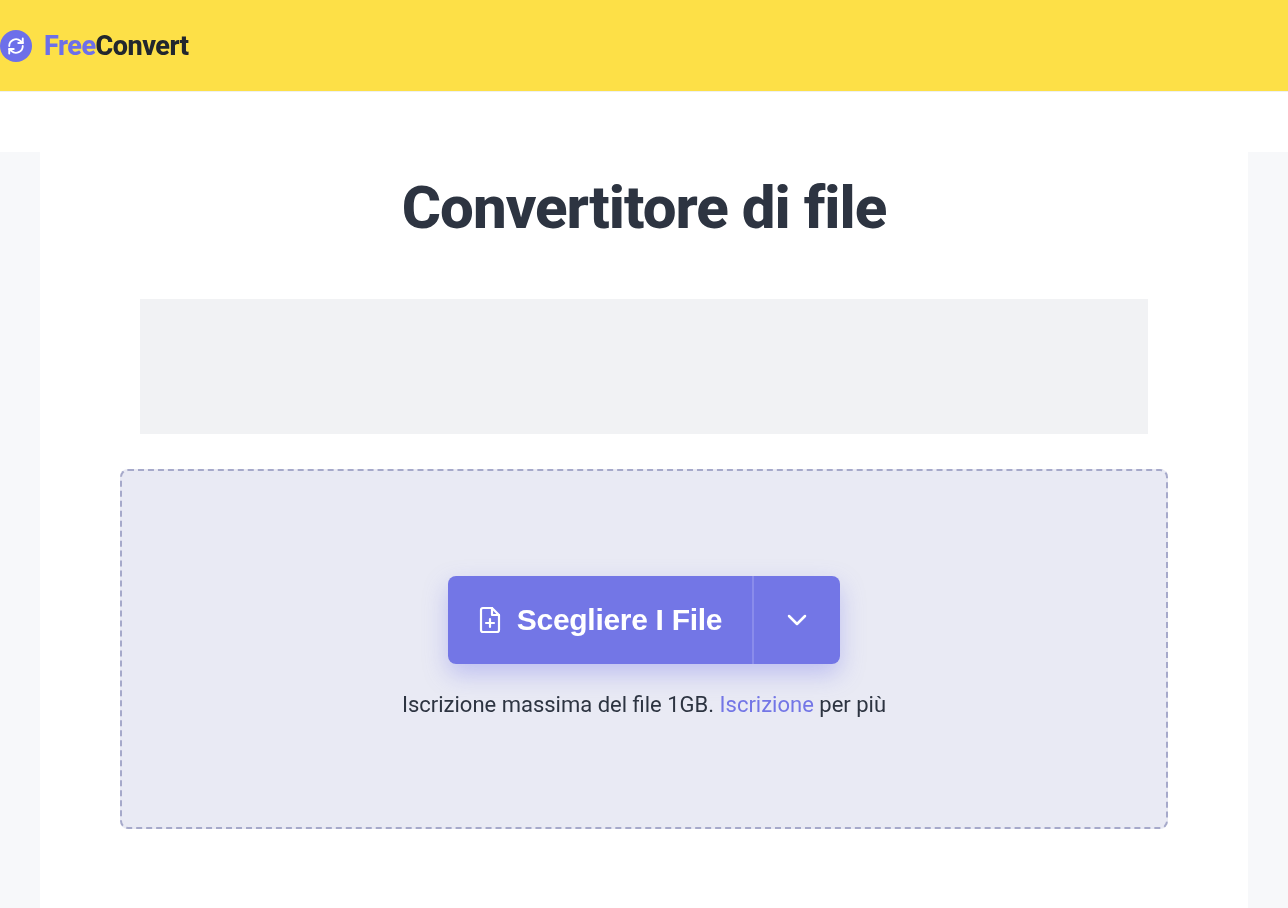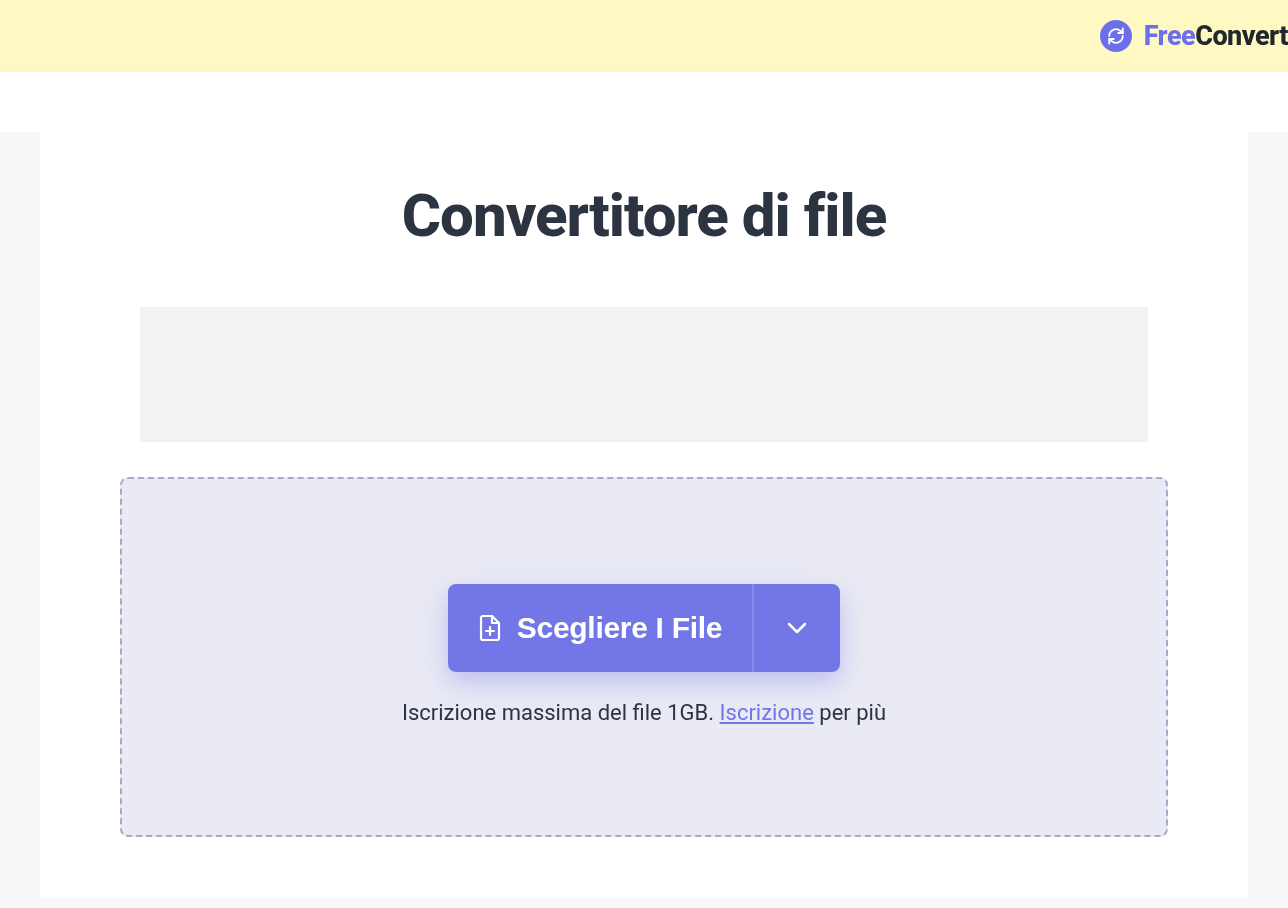--- a/index.html
+++ b/index.html
@@ -10,25 +10,25 @@
 
     body {
       font-family: -apple-system, BlinkMacSystemFont, 'Segoe UI', Roboto, Helvetica, Arial, sans-serif;
       background: #f7f8fa;
       width: 1288px;
       height: 908px;
       overflow: hidden;
     }
 
     .header {
-      background: #fef9c3;
-      height: 72px;
-      display: flex;
-      align-items: center;
-      justify-content: flex-end;
+      background: #fde047;
+      height: 92px;
+      display: flex;
+      align-items: center;
+      justify-content: flex-start;
       border-bottom: 1px solid #eef0f2;
     }
 
     .logo-container {
       display: flex;
       align-items: center;
       gap: 12px;
     }
 
     .logo-icon {
@@ -69,21 +69,20 @@
       min-height: 766px;
     }
 
     .page-title {
       font-size: 60px;
       font-weight: 800;
       color: #2d3441;
       text-align: center;
       letter-spacing: -1px;
       line-height: 1.2;
-      margin-top: 28px;
     }
 
     .page-subtitle {
       font-size: 25px;
       color: #2d3441;
       text-align: center;
       margin-top: 28px;
       font-weight: 400;
     }
 
@@ -151,21 +150,20 @@
 
     .file-size-info {
       font-size: 22px;
       color: #2d3441;
       margin-top: 28px;
       text-align: center;
     }
 
     .signup-link {
       color: #7376e6;
-      text-decoration: underline;
       cursor: pointer;
     }
   </style>
 </head>
 <body>
 
 <div class="header">
   <div class="logo-container">
     <div class="logo-icon">
       <svg viewBox="0 0 24 24" fill="none" stroke="#ffffff" stroke-width="2.5" stroke-linecap="round" stroke-linejoin="round">

